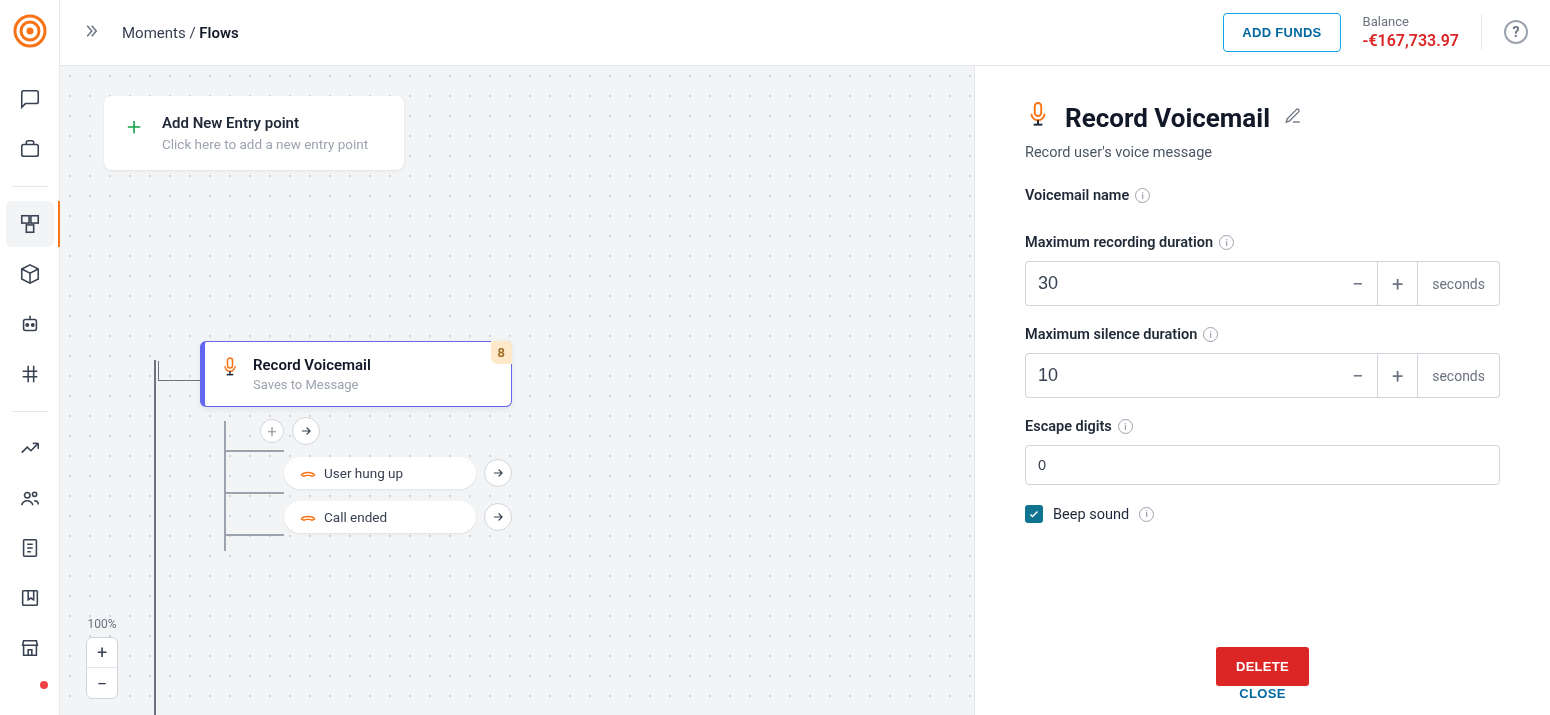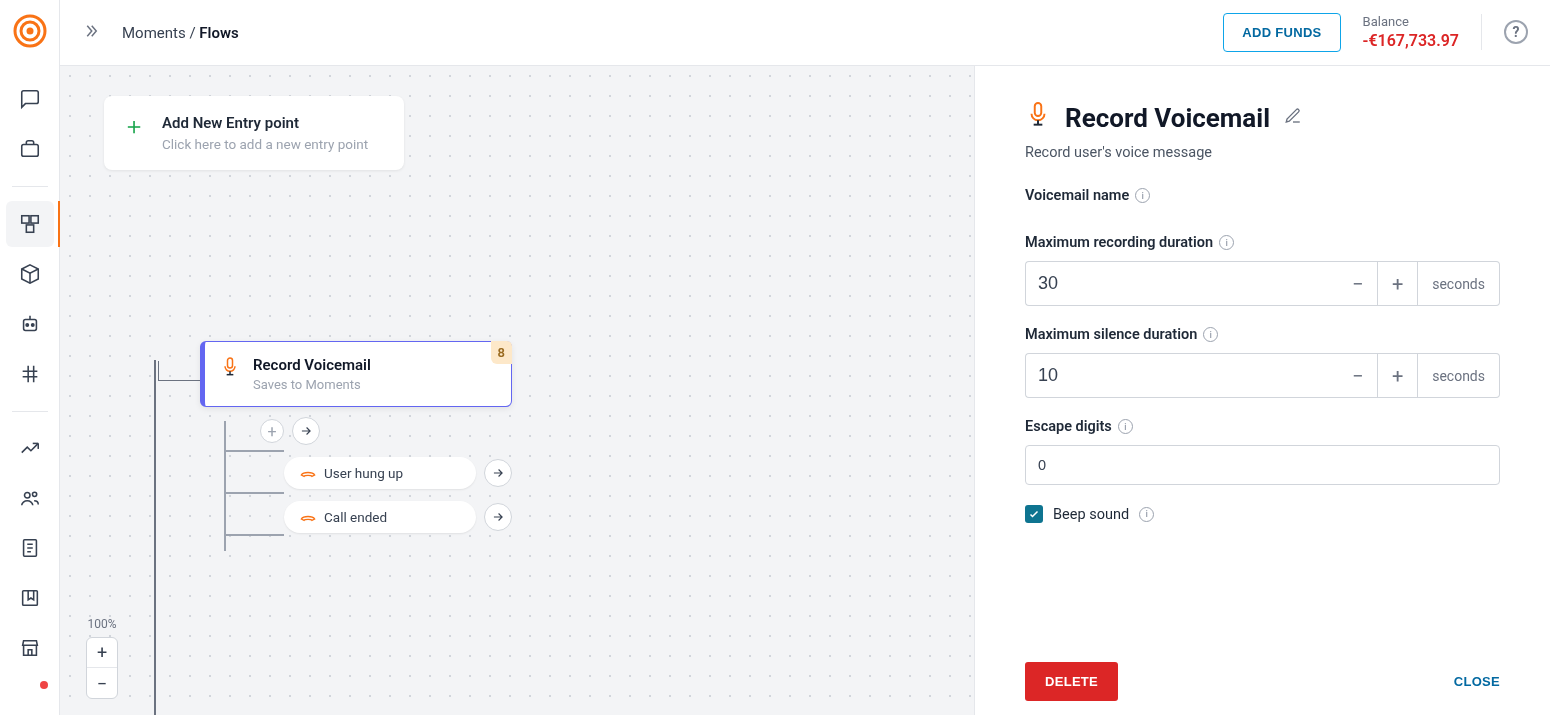--- a/index.html
+++ b/index.html
@@ -299,20 +299,21 @@
 }
 .checkbox {
   width:18px;height:18px;border-radius:3px;background:#0e7490;
   display:flex;align-items:center;justify-content:center;color:#fff;
   cursor:pointer;font-size:12px;
 }
 .panel-footer {
   margin-top:auto;
   display:flex;align-items:center;justify-content:space-between;
   padding-top:10px;
+  flex-direction:column;
 }
 .delete-btn {
   background:#dc2626;color:#fff;border:none;
   font-size:13px;font-weight:700;letter-spacing:.3px;
   padding:12px 20px;border-radius:3px;cursor:pointer;
 }
 .close-btn {
   background:none;border:none;color:#0369a1;
   font-size:13px;font-weight:700;letter-spacing:.3px;cursor:pointer;
 }
@@ -455,21 +456,21 @@
           <span class="vm-icon-wrap">
             <svg width="20" height="24" viewBox="0 0 24 28" fill="none" stroke="#f97316" stroke-width="1.8">
                 <rect x="9" y="2" width="6" height="12" rx="3"></rect>
                 <path d="M6 12a6 6 0 0 0 12 0"></path>
                 <path d="M12 18v4" stroke="#1f2937"></path>
                 <path d="M8 22h8" stroke="#1f2937"></path>
               </svg>
           </span>
           <div>
             <div class="node-title">Record Voicemail</div>
-            <div class="node-sub">Saves to Moments</div>
+            <div class="node-sub">Saves to Message</div>
           </div>
         </div>
 
         <div style="position:absolute; top:80px; left:24px; width:1.5px; height:130px; background:#9ca3af;"></div>
         <div style="position:absolute; top:109px; left:24px; width:60px; height:1.5px; background:#9ca3af;"></div>
         <div style="position:absolute; top:151px; left:24px; width:60px; height:1.5px; background:#9ca3af;"></div>
         <div style="position:absolute; top:193px; left:24px; width:60px; height:1.5px; background:#9ca3af;"></div>
 
         <div class="branches">
 

